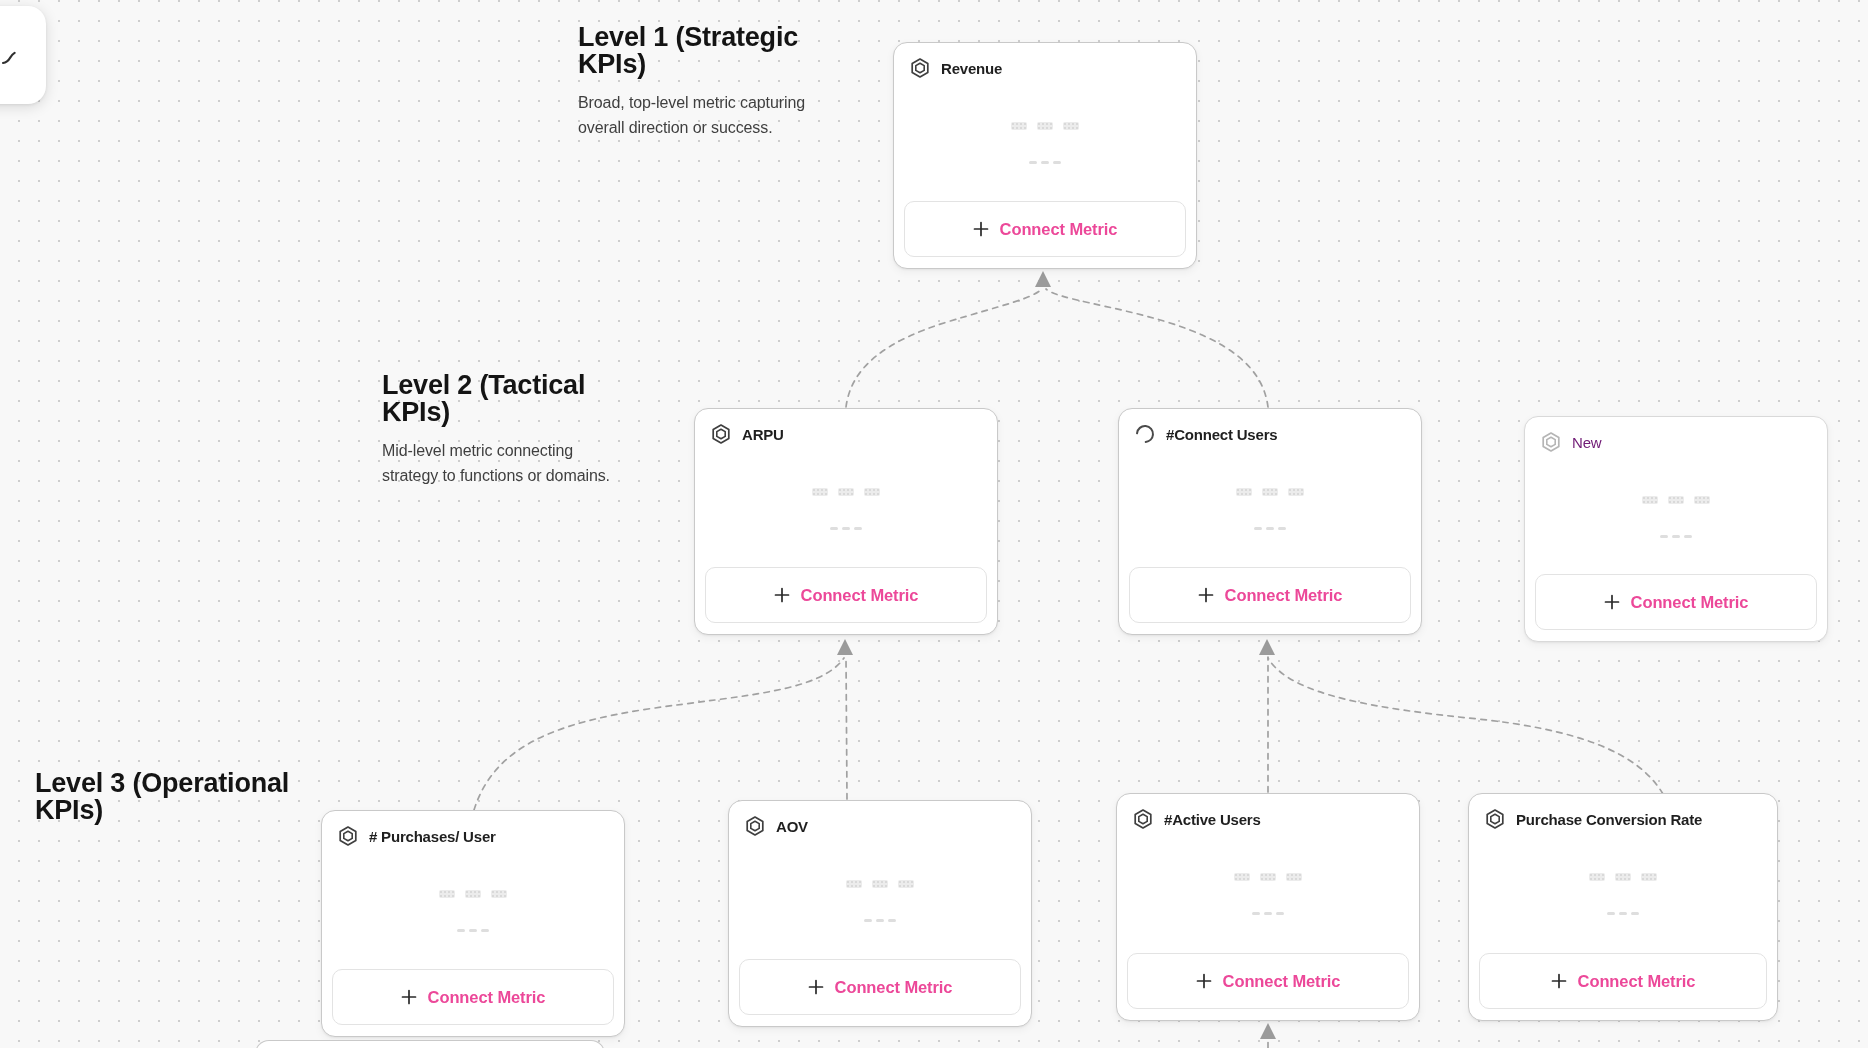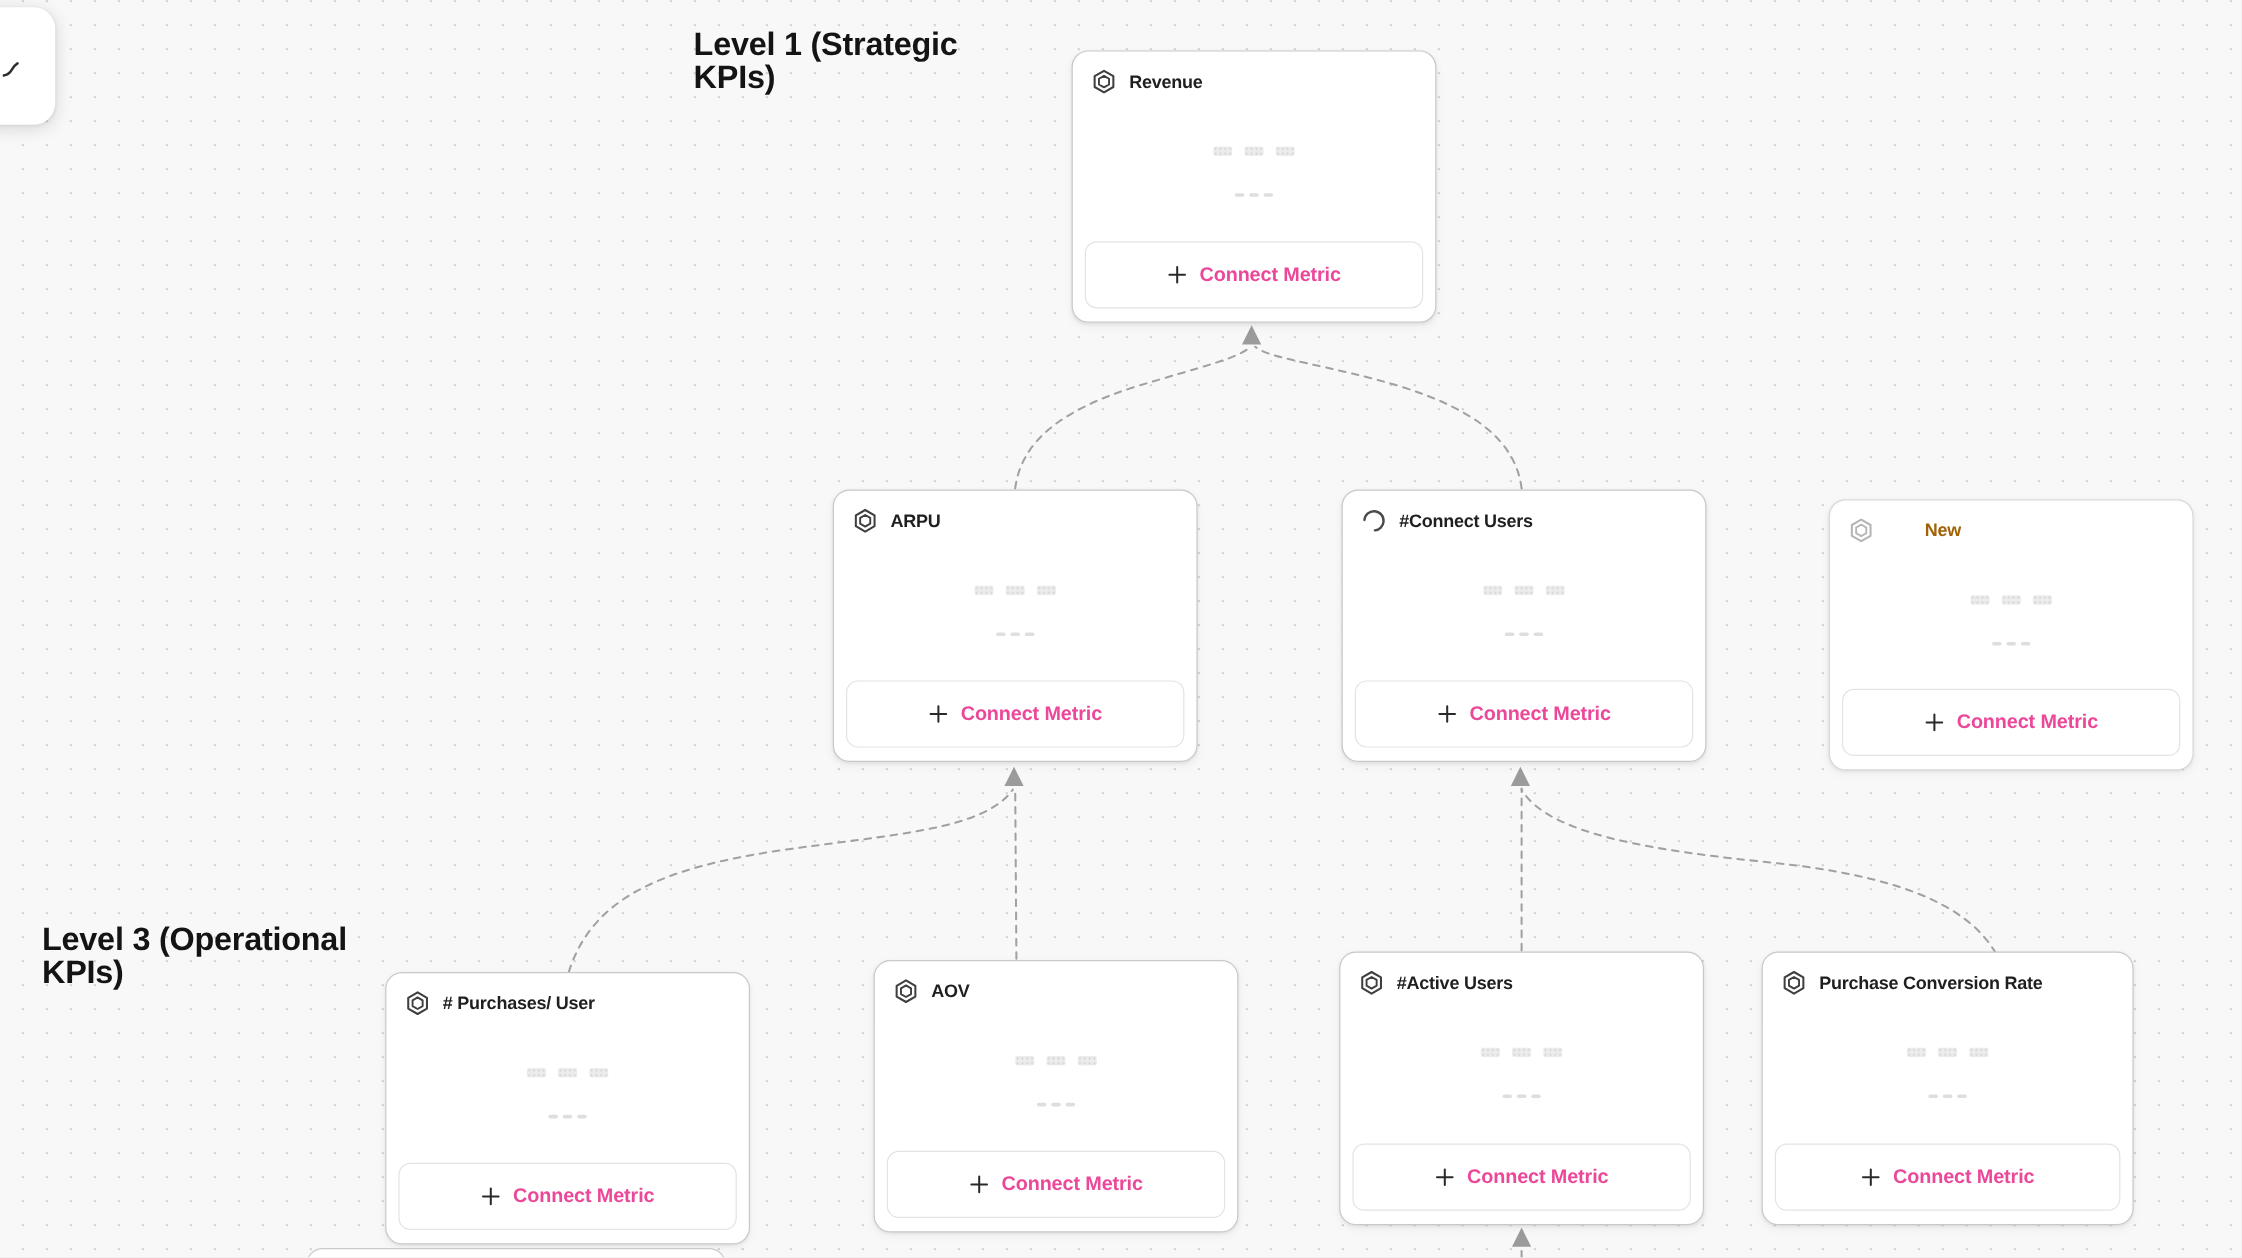--- a/index.html
+++ b/index.html
@@ -23,21 +23,21 @@
     background:#ffffff;border:1px solid #c9c9c9;border-radius:14px;
     box-shadow:0 1px 2px rgba(0,0,0,.05),0 3px 8px rgba(0,0,0,.05);
   }
   .card-head{
     position:absolute;left:15px;top:14px;right:12px;display:flex;align-items:center;gap:10px;
   }
   .card-title{
     font-size:15px;font-weight:700;color:#1f1f1f;letter-spacing:-0.2px;white-space:nowrap;
   }
   .card.draft{border-color:#d9d9d9;}
-  .card.draft .card-title{color:#a16207;font-weight:700;margin-left:32px;}
+  .card.draft .card-title{color:#701a75;font-weight:400;}
   .hex-icon{flex:0 0 auto;display:block;}
   .skel-row{
     position:absolute;left:0;right:0;display:flex;justify-content:center;gap:10px;
   }
   .skel-row.big{top:79px;}
   .skel-row.small{top:118px;gap:4px;}
   .skel-row.big i{
     display:block;width:16px;height:8px;border-radius:2px;
     background-image:radial-gradient(circle,#d9d9d9 1px,#ececec 1px);
     background-size:4px 4px;background-color:#ececec;
@@ -78,20 +78,25 @@
     <g fill="#9b9b9b" stroke="none">
       <polygon points="1043,271 1035,287 1051,287"></polygon>
       <polygon points="845,639 837,655 853,655"></polygon>
       <polygon points="1267,639 1259,655 1275,655"></polygon>
       <polygon points="1268,1023 1260,1039 1276,1039"></polygon>
     </g>
   </svg>
 
   <div class="lvl" style="left:578px;top:24px;width:270px">
     <h2>Level 1 (Strategic KPIs)</h2>
+    <p>Broad, top-level metric capturing overall direction or success.</p>
+  </div>
+  <div class="lvl" style="left:382px;top:372px;width:250px">
+    <h2>Level 2 (Tactical KPIs)</h2>
+    <p>Mid-level metric connecting strategy to functions or domains.</p>
   </div>
   <div class="lvl" style="left:35px;top:770px;width:262px">
     <h2>Level 3 (Operational KPIs)</h2>
   </div>
 
   <div class="card" style="left:893px;top:42px">
     <div class="card-head">
       <svg class="hex-icon" width="22" height="22" viewBox="0 0 22 22">
         <polygon points="11,2 18.8,6.5 18.8,15.5 11,20 3.2,15.5 3.2,6.5" fill="none" stroke="#3f3f3f" stroke-width="1.7" stroke-linejoin="round"></polygon>
         <polygon points="11,6.2 15.2,8.6 15.2,13.4 11,15.8 6.8,13.4 6.8,8.6" fill="none" stroke="#3f3f3f" stroke-width="1.6" stroke-linejoin="round"></polygon>

